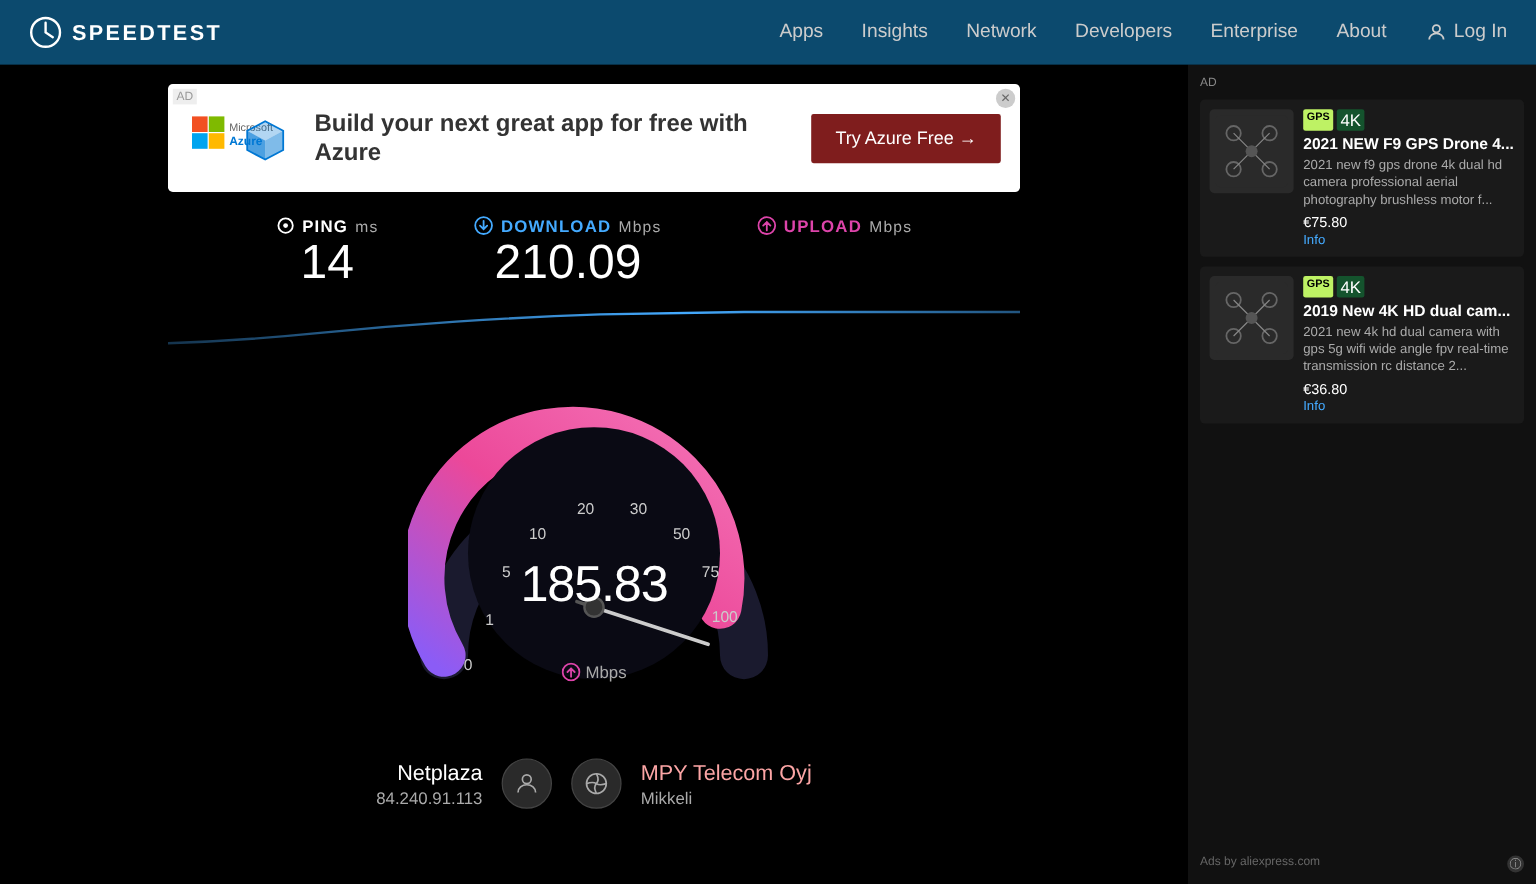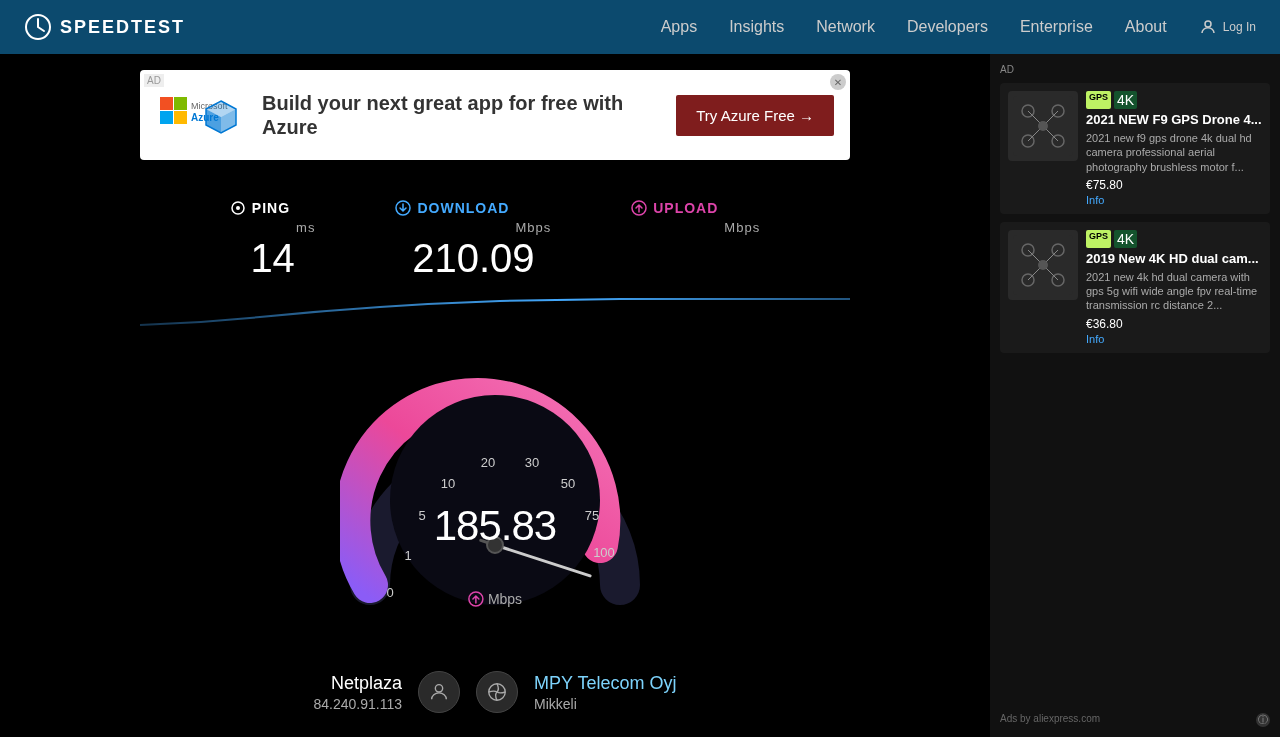--- a/index.html
+++ b/index.html
@@ -46,21 +46,21 @@
     .nav-links li a {
       color: #ccc;
       text-decoration: none;
       font-size: 16px;
     }
     .nav-login {
       display: flex;
       align-items: center;
       gap: 6px;
       color: #ccc;
-      font-size: 12px;
+      font-size: 16px;
       margin-left: 32px;
       cursor: pointer;
     }
 
     
     .main-wrapper {
       display: flex;
       width: 100%;
       height: calc(737px - 54px);
     }
@@ -161,21 +161,20 @@
       text-align: center;
     }
     .stat-label .label-name {
       font-weight: bold;
       color: #fff;
       font-size: 14px;
     }
     .stat-label .label-unit {
       color: #aaa;
       font-size: 13px;
-      margin-top: 40px;
     }
     .stat-value {
       font-size: 40px;
       font-weight: 300;
       color: #fff;
       margin-top: 1px;
     }
 
     
     .graph-area {
@@ -238,21 +237,21 @@
       font-size: 18px;
     }
     .isp-right {
       display: flex;
       flex-direction: column;
       align-items: flex-start;
       gap: 2px;
     }
     .isp-provider {
       font-size: 18px;
-      color: #7dd3fc;
+      color: #fca5a5;
     }
     .isp-location {
       font-size: 14px;
       color: #aaa;
     }
 
     
     .right-panel {
       width: 290px;
       background: #111;

